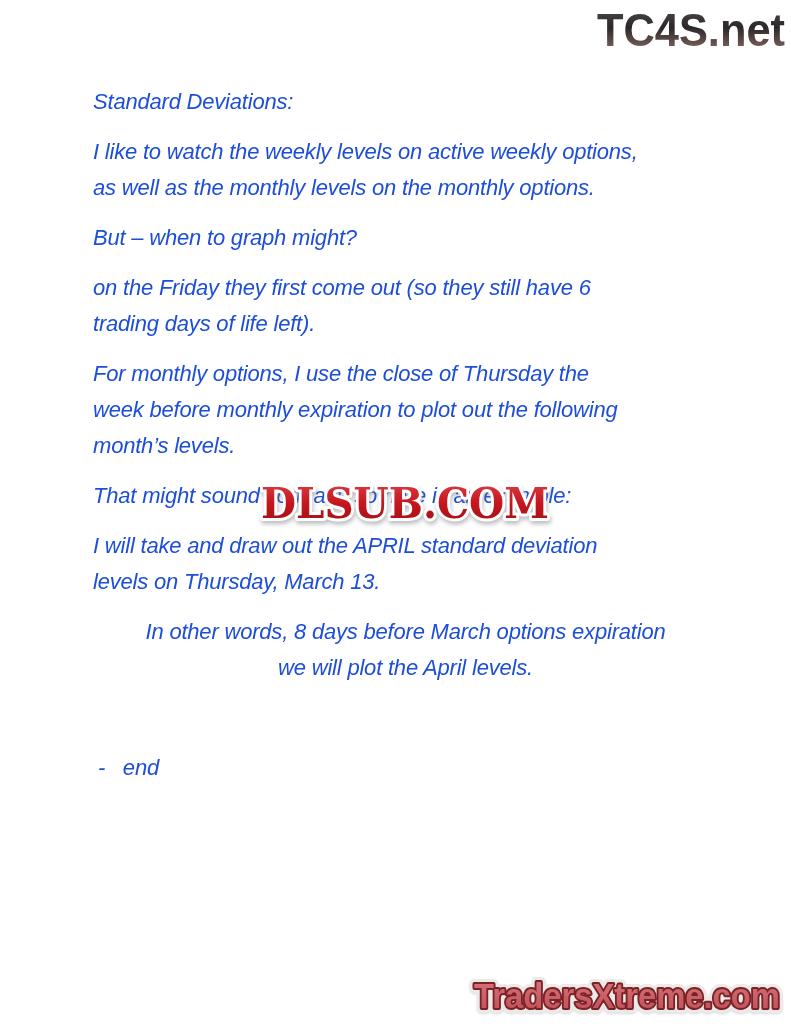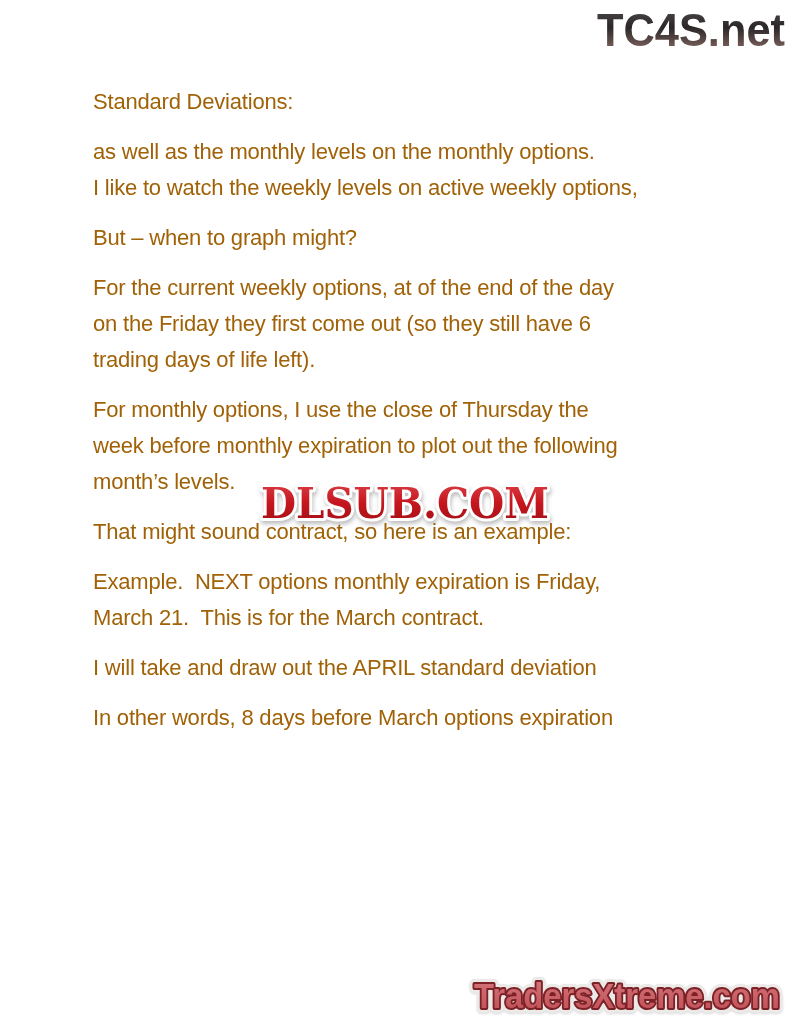--- a/index.html
+++ b/index.html
@@ -7,26 +7,27 @@
     width:791px; height:1024px;
     background:#ffffff;
     position:relative;
     overflow:hidden;
     font-family:"Liberation Sans", sans-serif;
   }
   .doc {
     position:absolute;
     top:84px; left:93px;
     width:625px;
-    color:#a16207;
+    color:#1d4ed8;
     font-size:22px;
     letter-spacing:-0.2px;
+    font-style:italic;
   }
   .para { margin-bottom:14px; }
-  .para.gap-after { margin-bottom:64px; }
+  .para.gap-after { margin-bottom:64px;text-align:center; }
   .para.end-para { padding-left:5px; }
   .line {
     height:36px;
     line-height:36px;
     white-space:pre;
   }
   
   .wm { position:absolute; }
   .wm-tc4s  { left:581px; top:1px; }
   .wm-dlsub {
@@ -52,57 +53,57 @@
   <text x="204" y="45" text-anchor="end" textLength="188" lengthAdjust="spacingAndGlyphs" font-family="Liberation Sans, sans-serif" font-size="46" font-weight="bold" fill="url(#tc4sGrad)">TC4S.net</text>
 </svg>
 
 <div class="doc">
 
   <div class="para">
     <div class="line">Standard Deviations:</div>
   </div>
 
   <div class="para">
+    <div class="line">I like to watch the weekly levels on active weekly options,</div>
     <div class="line">as well as the monthly levels on the monthly options.</div>
-    <div class="line">I like to watch the weekly levels on active weekly options,</div>
   </div>
 
   <div class="para">
     <div class="line">But – when to graph might?</div>
   </div>
 
   <div class="para">
-    <div class="line">For the current weekly options, at of the end of the day</div>
     <div class="line">on the Friday they first come out (so they still have 6</div>
     <div class="line">trading days of life left).</div>
   </div>
 
   <div class="para">
     <div class="line">For monthly options, I use the close of Thursday the</div>
     <div class="line">week before monthly expiration to plot out the following</div>
     <div class="line">month’s levels.</div>
   </div>
 
   <div class="para">
     <div class="line">That might sound contract, so here is an example:</div>
   </div>
 
-  <div class="para">
-    <div class="line">Example.  NEXT options monthly expiration is Friday,</div>
-    <div class="line">March 21.  This is for the March contract.</div>
-  </div>
 
   <div class="para">
     <div class="line">I will take and draw out the APRIL standard deviation</div>
+    <div class="line">levels on Thursday, March 13.</div>
   </div>
 
   <div class="para gap-after">
     <div class="line">In other words, 8 days before March options expiration</div>
+    <div class="line">we will plot the April levels.</div>
   </div>
 
+  <div class="para end-para">
+    <div class="line">-   end</div>
+  </div>
 
 </div>
 
 <svg class="wm wm-dlsub" width="310" height="64" viewBox="0 0 310 64">
   <defs>
     <linearGradient id="dlsubGrad" x1="0" y1="0" x2="0" y2="1">
       <stop offset="0" stop-color="#dd4149"></stop>
       <stop offset="0.5" stop-color="#c5161e"></stop>
       <stop offset="1" stop-color="#9d0f14"></stop>
     </linearGradient>

